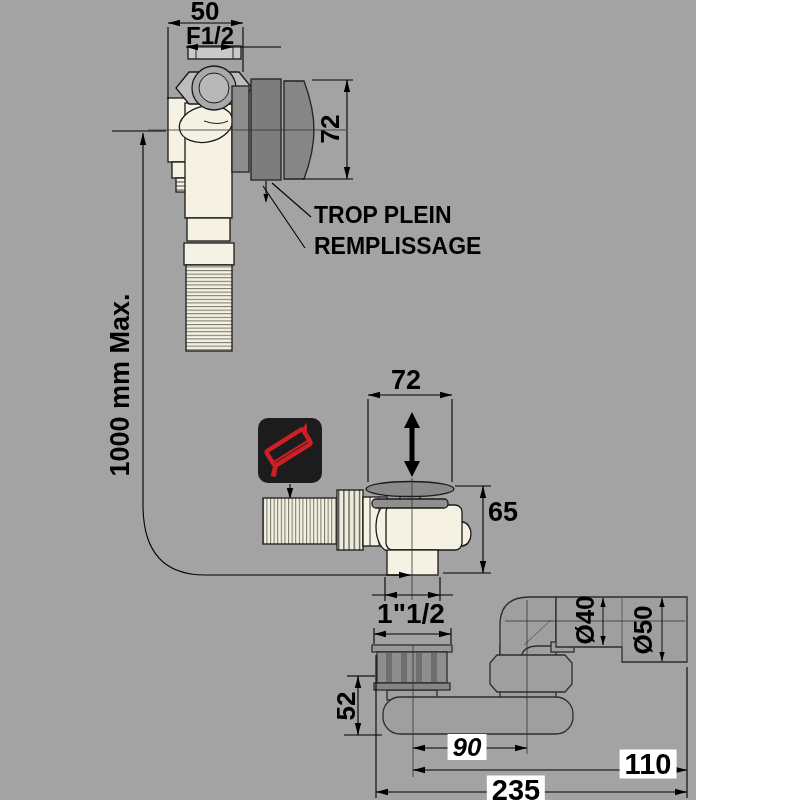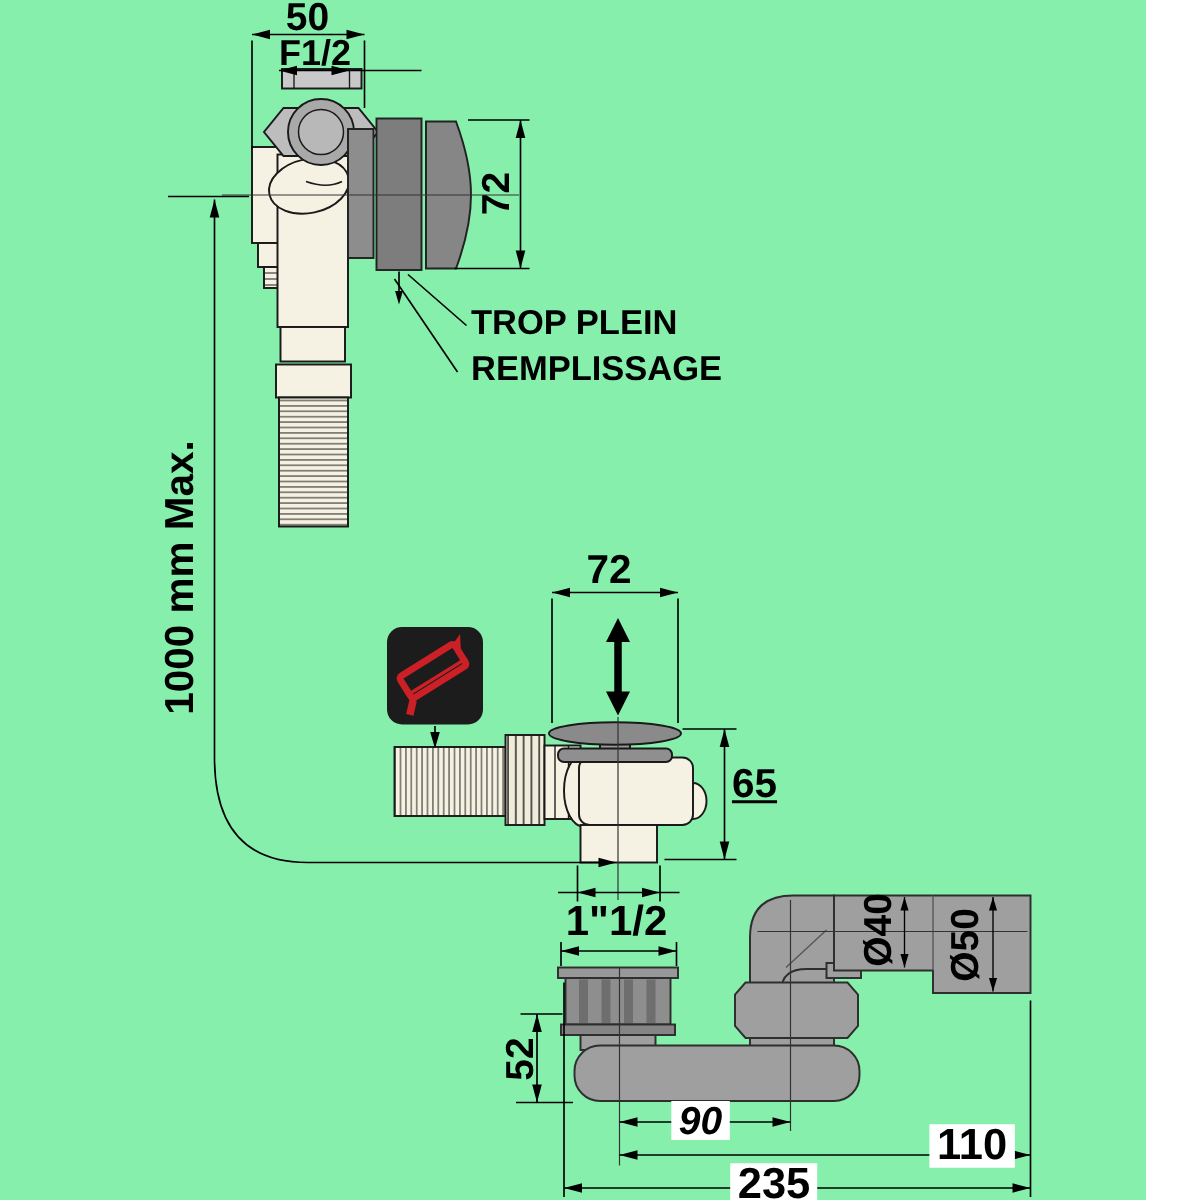--- a/index.html
+++ b/index.html
@@ -1,16 +1,16 @@
 <!DOCTYPE html>
 <html><head>
 <meta charset="utf-8">
 <style>
   html,body{margin:0;padding:0;background:#fff;}
-  #stage{position:relative;width:764px;height:800px;background:#86efac;overflow:hidden;
+  #stage{position:relative;width:696px;height:800px;background:#a3a3a3;overflow:hidden;
          font-family:"Liberation Sans","DejaVu Sans",sans-serif;}
   #drawing{position:absolute;left:0;top:0;}
   .dim{position:absolute;font-weight:bold;color:#000;white-space:nowrap;
        transform:translate(-50%,-50%);line-height:1;}
   .rot{transform:translate(-50%,-50%) rotate(-90deg);}
   .lbl-left{transform:translateY(-50%);}
   .bgw{background:#fff;padding:0 5px;}
   .f26{font-size:26px;} .f24{font-size:24px;} .f23{font-size:23px;}
   .f27{font-size:27px;} .f28{font-size:28px;} .f29{font-size:29px;}
 </style>
@@ -198,21 +198,21 @@
   </g>
 </svg>
 
 <div class="dim f26" style="left:205px;top:11px;">50</div>
 <div class="dim f24" style="left:210px;top:36px;">F1/2</div>
 <div class="dim rot f26" style="left:330px;top:129px;">72</div>
 <div class="dim lbl-left f23" style="left:314px;top:215px;">TROP PLEIN</div>
 <div class="dim lbl-left f23" style="left:314px;top:246px;">REMPLISSAGE</div>
 <div class="dim rot f27" style="left:120px;top:385px;">1000 mm Max.</div>
 <div class="dim f27" style="left:406px;top:380px;">72</div>
-<div class="dim f27" style="left:503px;top:523px;text-decoration:underline;">65</div>
+<div class="dim f27" style="left:503px;top:512px;">65</div>
 <div class="dim f28" style="left:411px;top:614px;">1"1/2</div>
 <div class="dim rot f26" style="left:346px;top:706px;">52</div>
 <div class="dim f26 bgw" style="left:467px;top:747px;font-style:italic;">90</div>
 <div class="dim f29 bgw" style="left:648px;top:764px;">110</div>
 <div class="dim f29 bgw" style="left:516px;top:790px;">235</div>
 <div class="dim rot f26" style="left:585px;top:620px;">Ø40</div>
 <div class="dim rot f26" style="left:643px;top:630px;">Ø50</div>
 
 </div>
 

